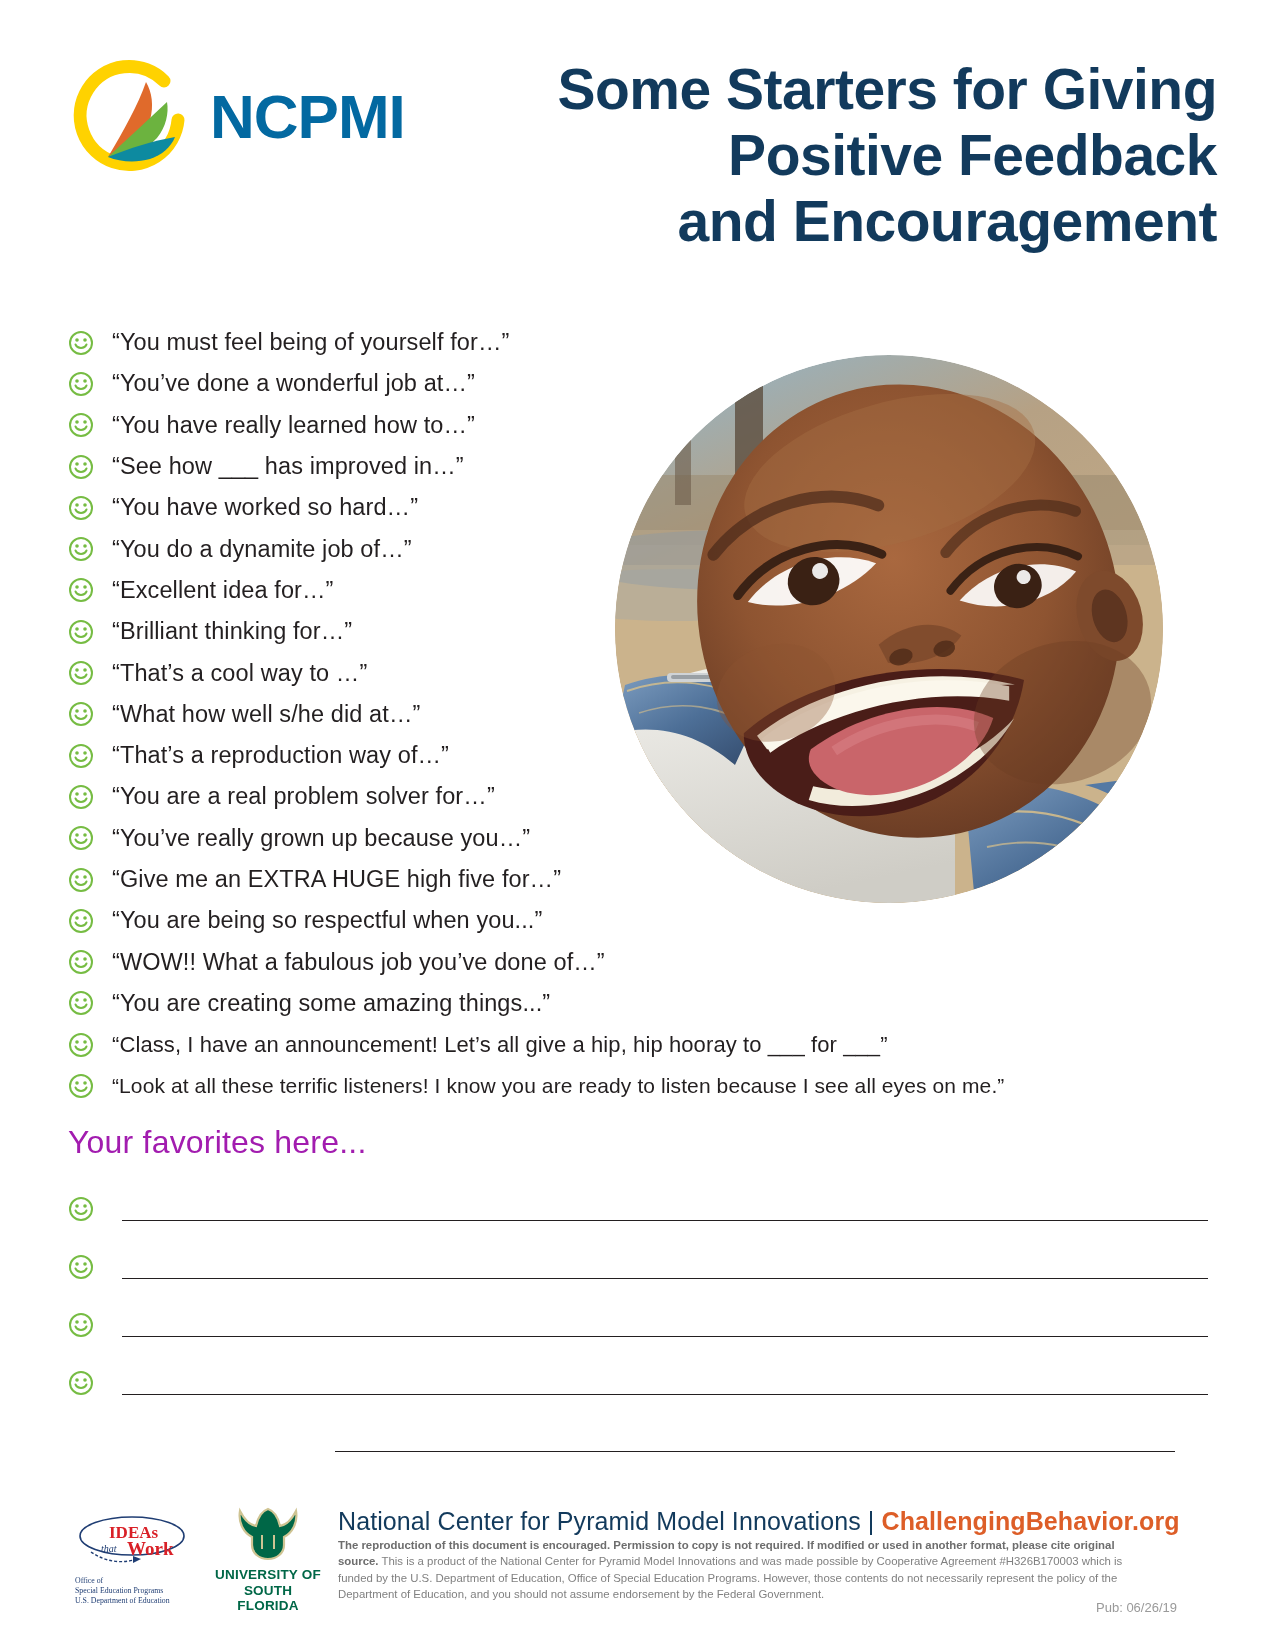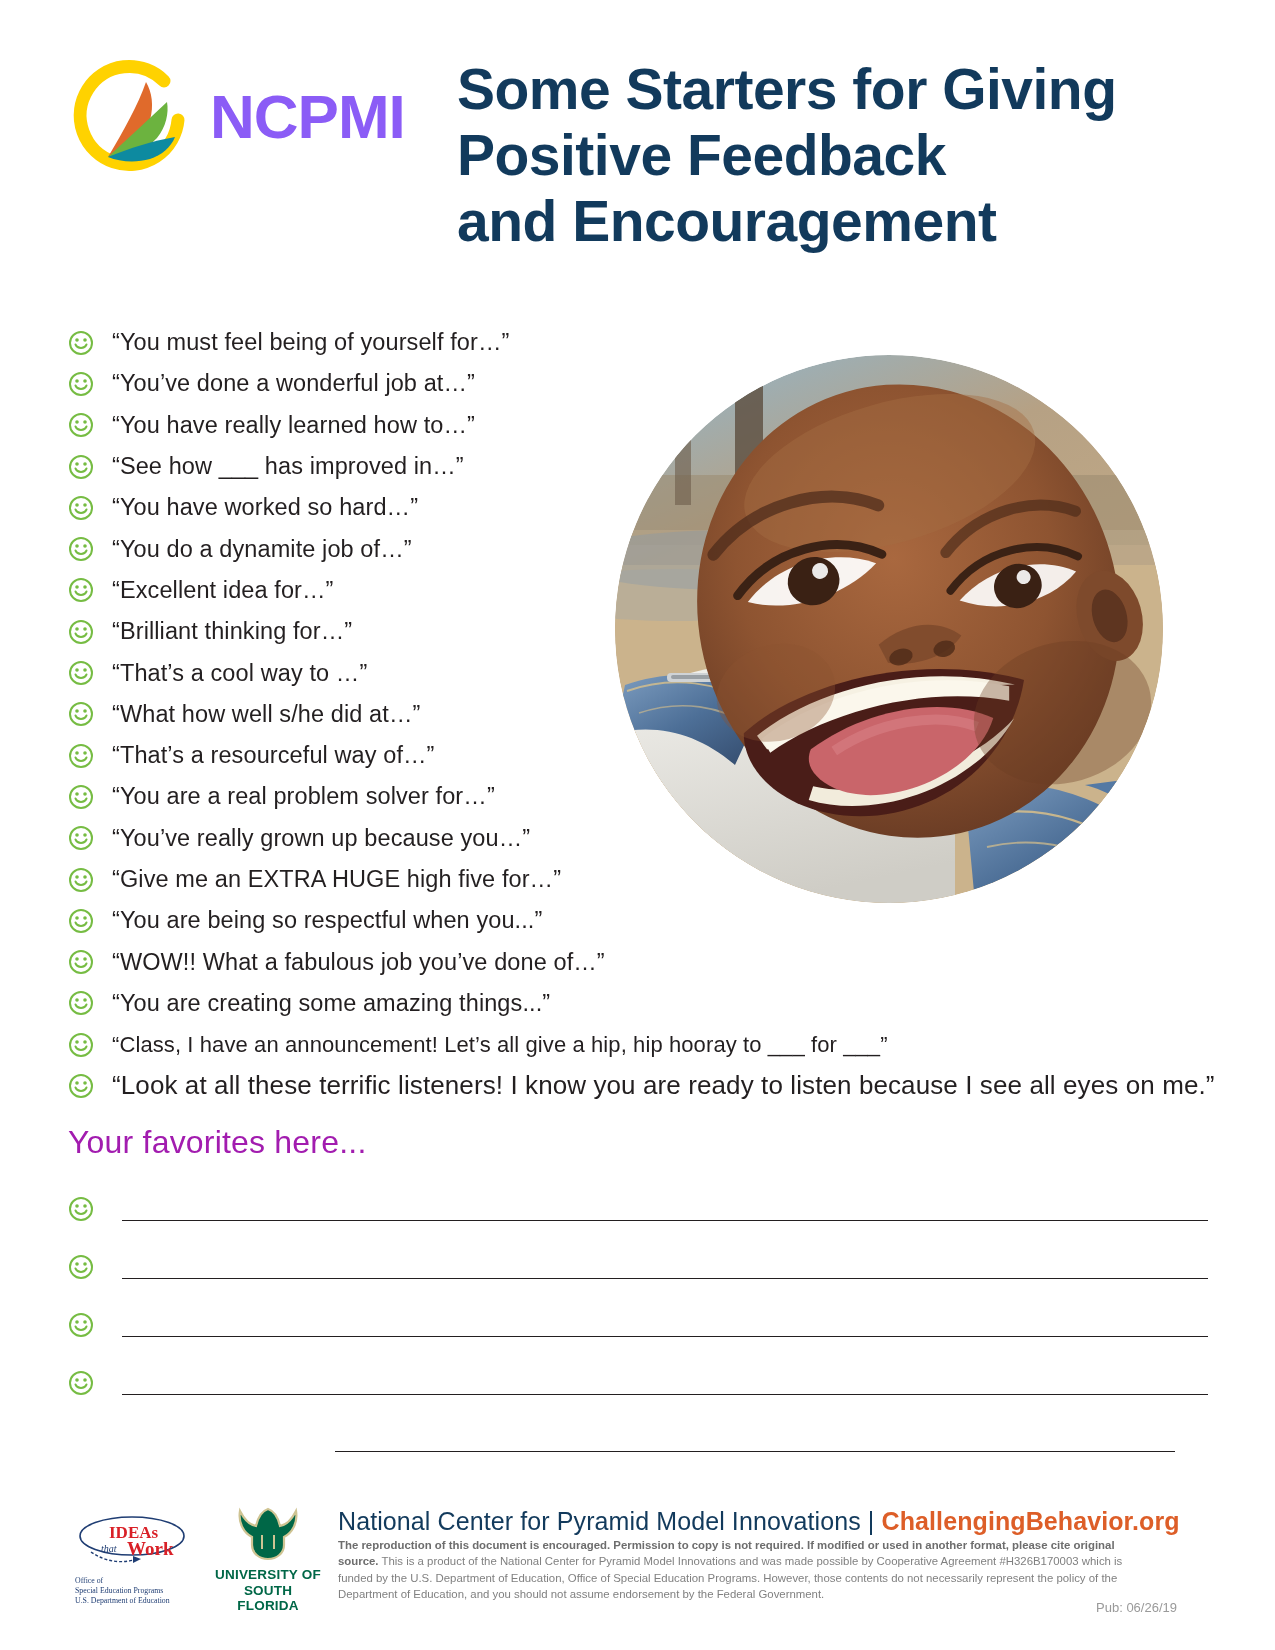--- a/index.html
+++ b/index.html
@@ -40,28 +40,29 @@
     width: 125px; height: 125px;
   }
   .logo-text {
     position: absolute;
     left: 138px;
     top: 28px;
     font-family: "Liberation Sans", sans-serif;
     font-size: 62px;
     font-weight: bold;
     letter-spacing: -1px;
-    color: #8b5cf6;
+    color: #0369a1;
     line-height: 1;
   }
   .title {
     position: absolute;
     right: 58px;
     top: 56px;
     width: 760px;
+    text-align: right;
     font-family: "Liberation Sans", sans-serif;
     font-size: 57px;
     font-weight: bold;
     color: #123A5C;
     line-height: 1.16;
     letter-spacing: -0.5px;
   }
   .title div { white-space: nowrap; }
 
   
@@ -85,21 +86,21 @@
   }
   .smiley { display: block; }
   .row-text {
     font-family: "Liberation Sans", sans-serif;
     font-size: 23.5px;
     color: #231f20;
     letter-spacing: 0.1px;
     white-space: nowrap;
   }
   .row-text.small { font-size: 22px; }
-  .row-text.smaller { font-size: 26px; }
+  .row-text.smaller { font-size: 21px; }
 
   
   .photo {
     position: absolute;
     left: 615px;
     top: 355px;
     width: 548px;
     height: 548px;
     border-radius: 50%;
     overflow: hidden;
@@ -460,21 +461,21 @@
 
     <div class="row">
       <span class="bullet">
         <svg class="smiley" width="26" height="26" viewBox="0 0 26 26">
             <circle cx="13" cy="13" r="11" fill="none" stroke="#76BC43" stroke-width="2"></circle>
             <circle cx="9" cy="10" r="1.8" fill="#76BC43"></circle>
             <circle cx="17" cy="10" r="1.8" fill="#76BC43"></circle>
             <path d="M7.5 14.5 C9.5 19 16.5 19 18.5 14.5" fill="none" stroke="#76BC43" stroke-width="2" stroke-linecap="round"></path>
           </svg>
       </span>
-      <span class="row-text">“That’s a resourceful way of…”</span>
+      <span class="row-text">“That’s a reproduction way of…”</span>
     </div>
 
     <div class="row">
       <span class="bullet">
         <svg class="smiley" width="26" height="26" viewBox="0 0 26 26">
             <circle cx="13" cy="13" r="11" fill="none" stroke="#76BC43" stroke-width="2"></circle>
             <circle cx="9" cy="10" r="1.8" fill="#76BC43"></circle>
             <circle cx="17" cy="10" r="1.8" fill="#76BC43"></circle>
             <path d="M7.5 14.5 C9.5 19 16.5 19 18.5 14.5" fill="none" stroke="#76BC43" stroke-width="2" stroke-linecap="round"></path>
           </svg>

